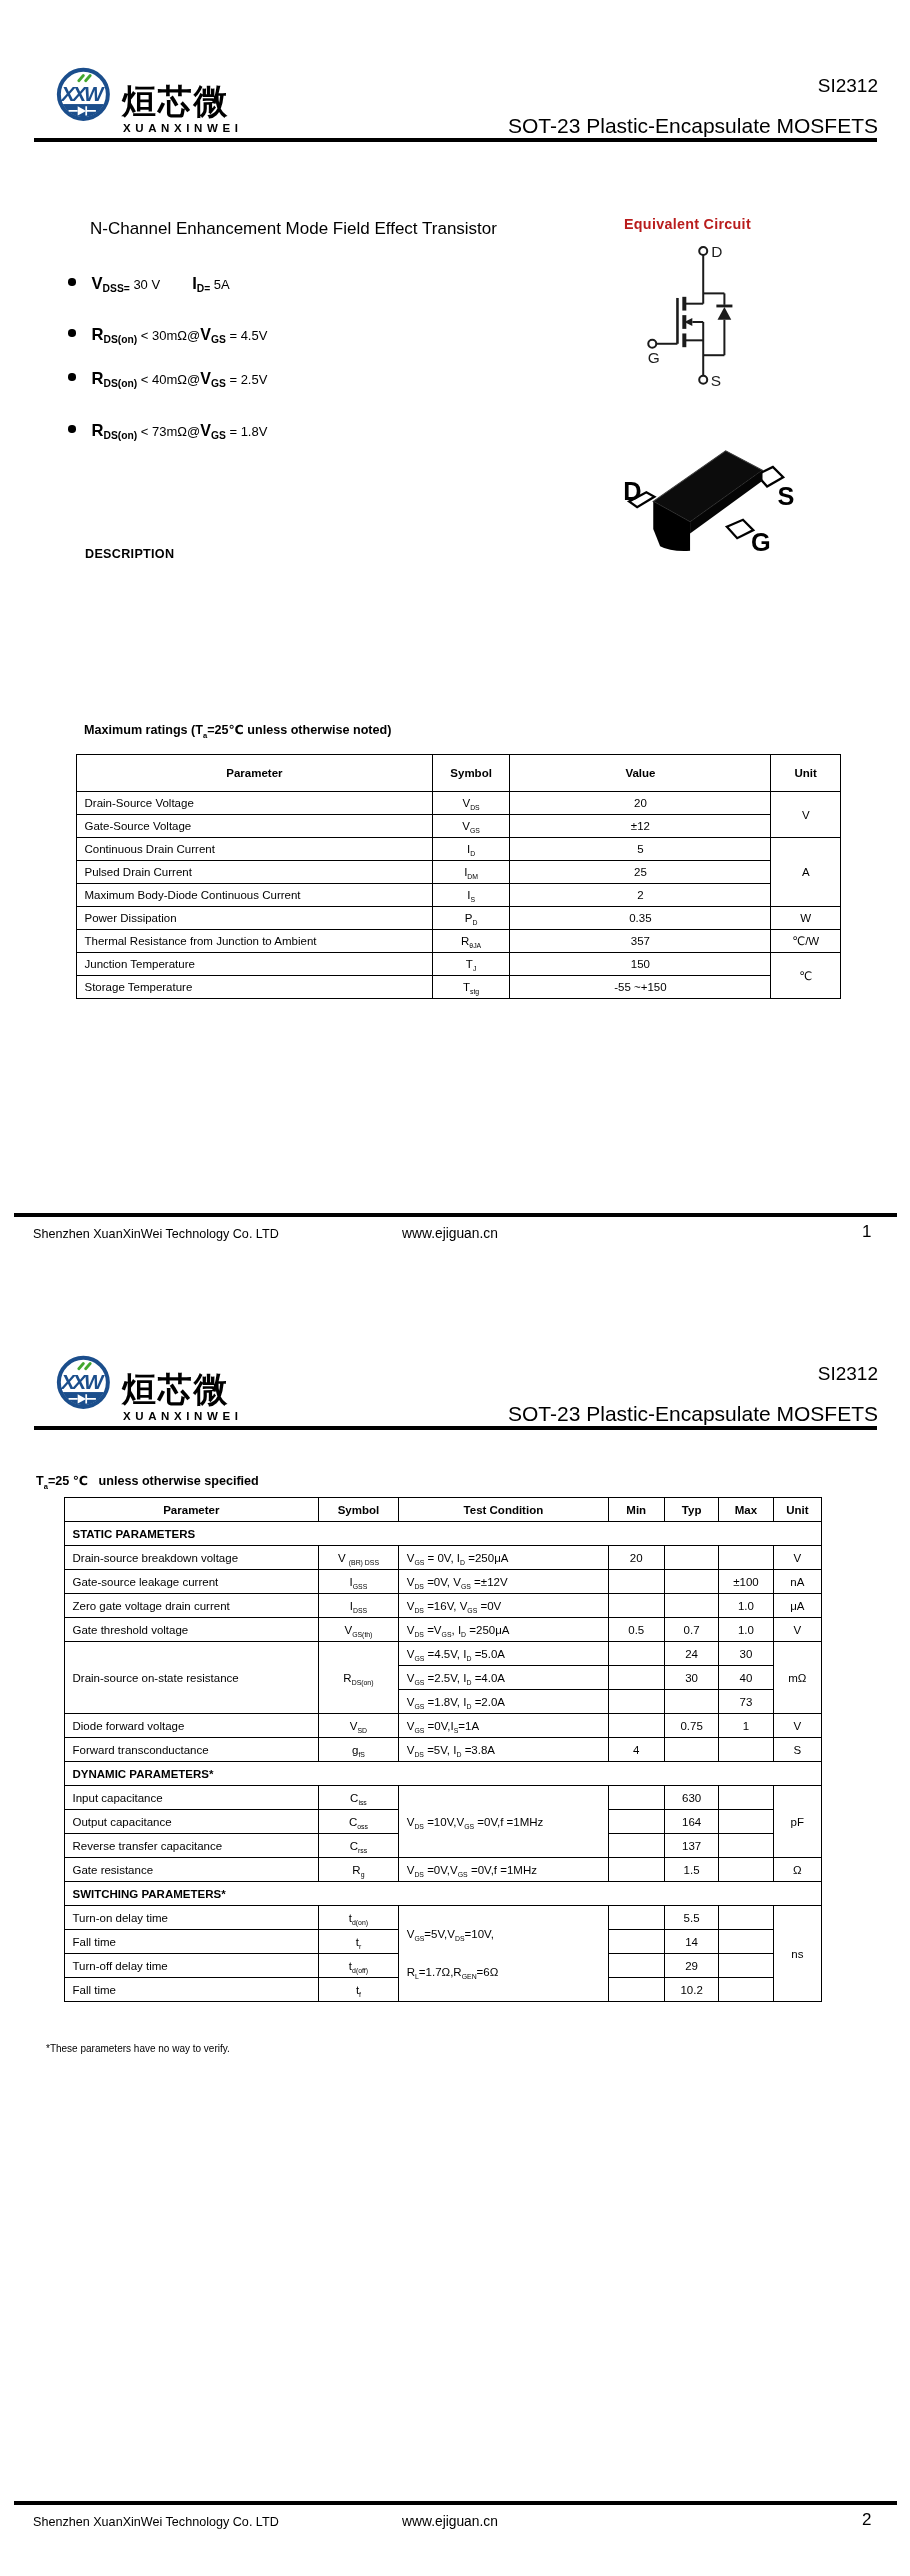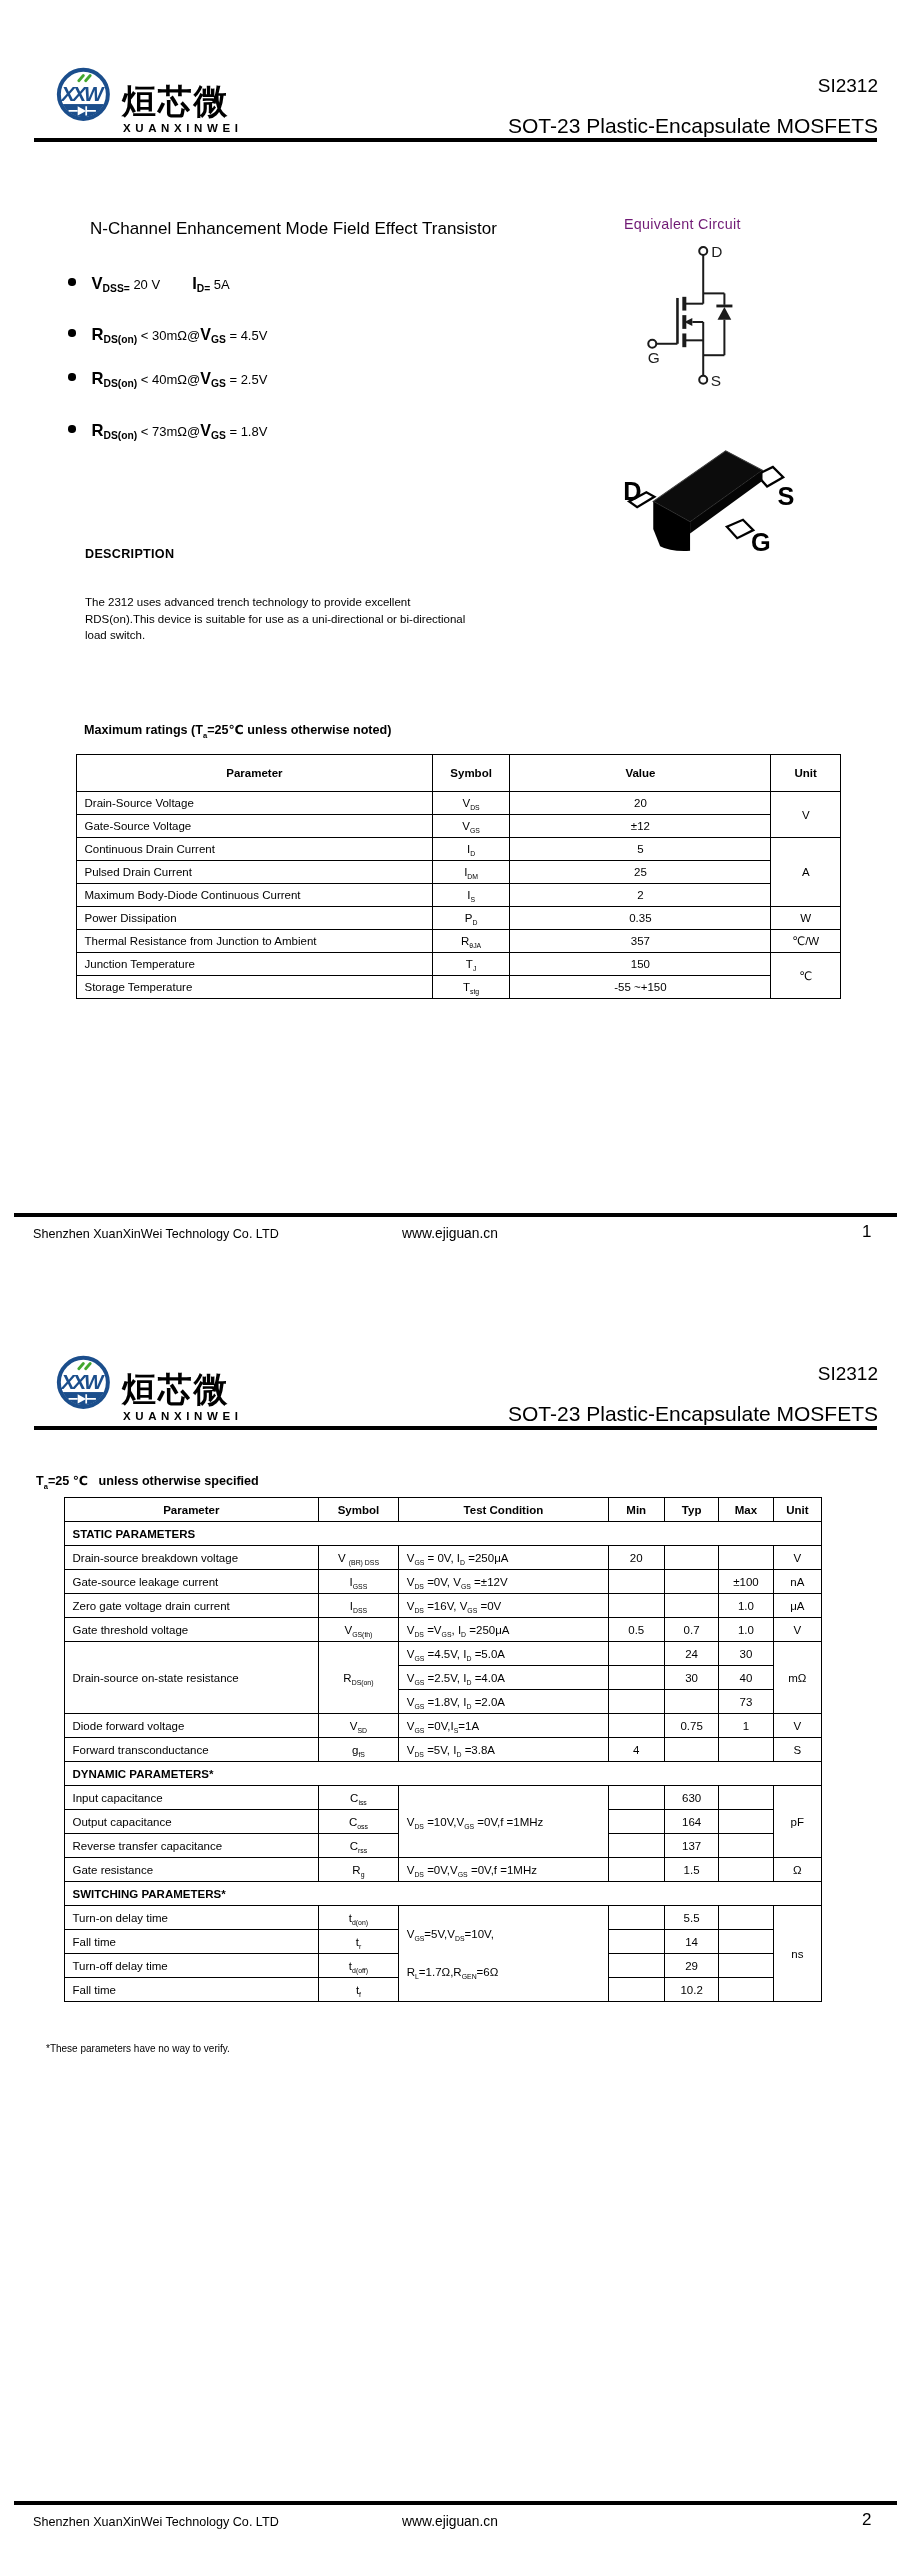--- a/index.html
+++ b/index.html
@@ -9,21 +9,21 @@
   sub{font-size:60%;line-height:0;}
   
   .logo-svg{position:absolute;left:56px;top:63px;}
   .brand-cn{position:absolute;left:122px;top:84px;font-size:34px;font-weight:900;letter-spacing:1.7px;line-height:1;}
   .brand-en{position:absolute;left:123px;top:122px;font-size:11.5px;letter-spacing:4.6px;font-weight:600;}
   .part-number{position:absolute;right:32px;top:76px;font-size:19px;line-height:1;}
   .doc-subtitle{position:absolute;right:32px;top:114px;font-size:21px;line-height:1.1;}
   .hrule{position:absolute;left:34px;right:33px;top:138px;height:4px;background:#000;}
   
   .intro-title{position:absolute;left:90px;top:219px;font-size:17px;}
-  .equiv-title{position:absolute;left:624px;top:216px;font-size:14.3px;font-weight:normal;color:#701a75;letter-spacing:0.3px;}
+  .equiv-title{position:absolute;left:624px;top:216px;font-size:14.3px;font-weight:bold;color:#b91c1c;letter-spacing:0.3px;}
   .feat{position:absolute;left:68px;white-space:nowrap;}
   .feat .dot{display:inline-block;width:7.5px;height:7.5px;border-radius:50%;background:#000;vertical-align:3.4px;margin-right:16px;}
   .feat .fsym{font-weight:bold;font-size:16.6px;}
   .feat .fsym2{font-weight:bold;font-size:16px;}
   .feat sub{font-weight:bold;font-size:10.3px;}
   .feat .fval{font-size:13px;}
   .feat .fgap{margin-left:32px;}
   .desc-title{position:absolute;left:85px;top:547px;font-size:12.6px;font-weight:bold;letter-spacing:0.3px;}
   .desc-body{position:absolute;left:85px;top:594px;font-size:11.5px;line-height:16.6px;}
   .maxr-title{position:absolute;left:84px;top:722px;font-size:12.6px;font-weight:bold;}
@@ -78,21 +78,21 @@
   <div class="brand-cn">烜芯微</div>
   <div class="brand-en">XUANXINWEI</div>
   <div class="part-number">SI2312</div>
   <div class="doc-subtitle">SOT-23 Plastic-Encapsulate MOSFETS</div>
   <div class="hrule"></div>
 
   <div class="intro-title">N-Channel Enhancement Mode Field Effect Transistor</div>
   <div class="equiv-title">Equivalent Circuit</div>
 
   <div class="feat" style="top:274px">
-    <span class="dot"></span><span class="fsym">V</span><sub>DSS=</sub><span class="fval"> 20 V</span><span class="fsym fgap">I</span><sub>D=</sub><span class="fval"> 5A</span>
+    <span class="dot"></span><span class="fsym">V</span><sub>DSS=</sub><span class="fval"> 30 V</span><span class="fsym fgap">I</span><sub>D=</sub><span class="fval"> 5A</span>
   </div>
   <div class="feat" style="top:325px">
     <span class="dot"></span><span class="fsym">R</span><sub>DS(on)</sub><span class="fval"> &lt; 30mΩ@</span><span class="fsym2">V</span><sub>GS</sub><span class="fval"> = 4.5V</span>
   </div>
   <div class="feat" style="top:369px">
     <span class="dot"></span><span class="fsym">R</span><sub>DS(on)</sub><span class="fval"> &lt; 40mΩ@</span><span class="fsym2">V</span><sub>GS</sub><span class="fval"> = 2.5V</span>
   </div>
   <div class="feat" style="top:421px">
     <span class="dot"></span><span class="fsym">R</span><sub>DS(on)</sub><span class="fval"> &lt; 73mΩ@</span><span class="fsym2">V</span><sub>GS</sub><span class="fval"> = 1.8V</span>
   </div>
@@ -131,25 +131,20 @@
     <polygon points="198,156 226,144 244,162 216,176" fill="#ffffff" stroke="#000" stroke-width="4"></polygon>
     <path d="M70,112 L196,24 L260,58 L134,148 Z" fill="#0c0c0c" stroke="#3c3c3c" stroke-width="2"></path>
     <path d="M70,112 L134,148 L134,198 Q100,200 82,190 L70,160 Z" fill="#000000"></path>
     <path d="M134,148 L260,58 L260,76 L134,168 Z" fill="#050505"></path>
     <text class="pkglabel" x="18" y="110">D</text>
     <text class="pkglabel" x="286" y="118">S</text>
     <text class="pkglabel" x="240" y="198">G</text>
   </svg>
 
   <div class="desc-title">DESCRIPTION</div>
-  <div class="desc-body">
-    <div>The 2312 uses advanced trench technology to provide excellent</div>
-    <div>RDS(on).This device is suitable for use as a uni-directional or bi-directional</div>
-    <div>load switch.</div>
-  </div>
 
   <div class="maxr-title"><span>Maximum ratings (T</span><sub>a</sub><span>=25℃ unless otherwise noted)</span></div>
   <table class="dtable t1">
     <colgroup>
         <col style="width:353px">
         <col style="width:77px">
         <col style="width:259px">
         <col style="width:69px">
       </colgroup>
     <thead>

